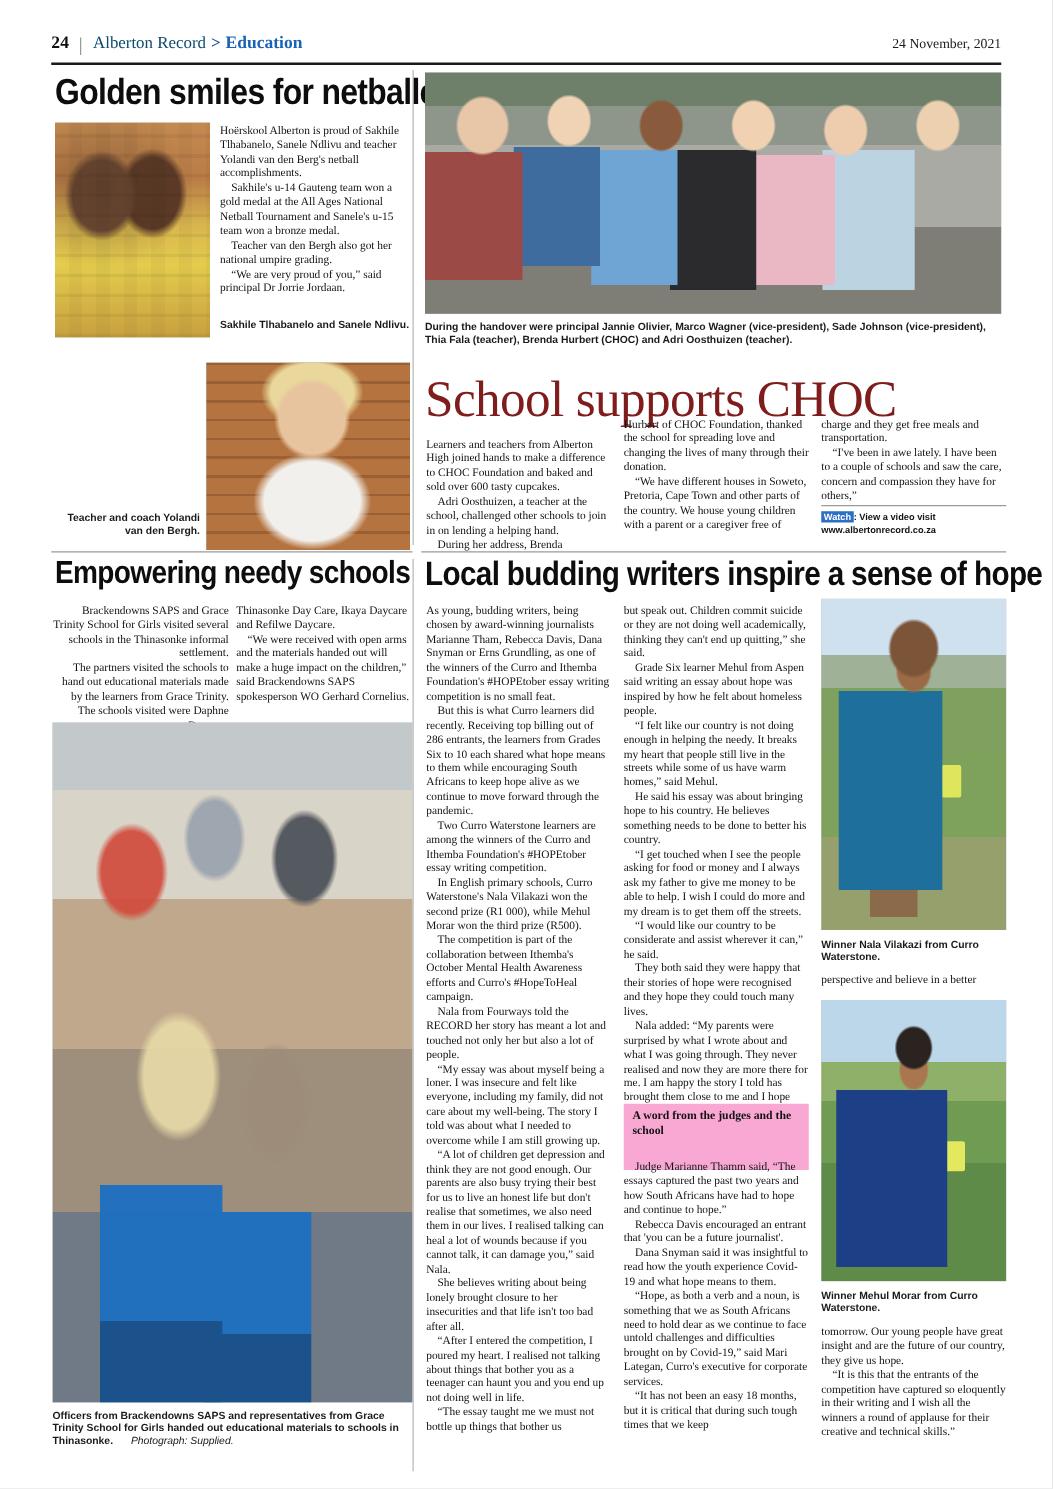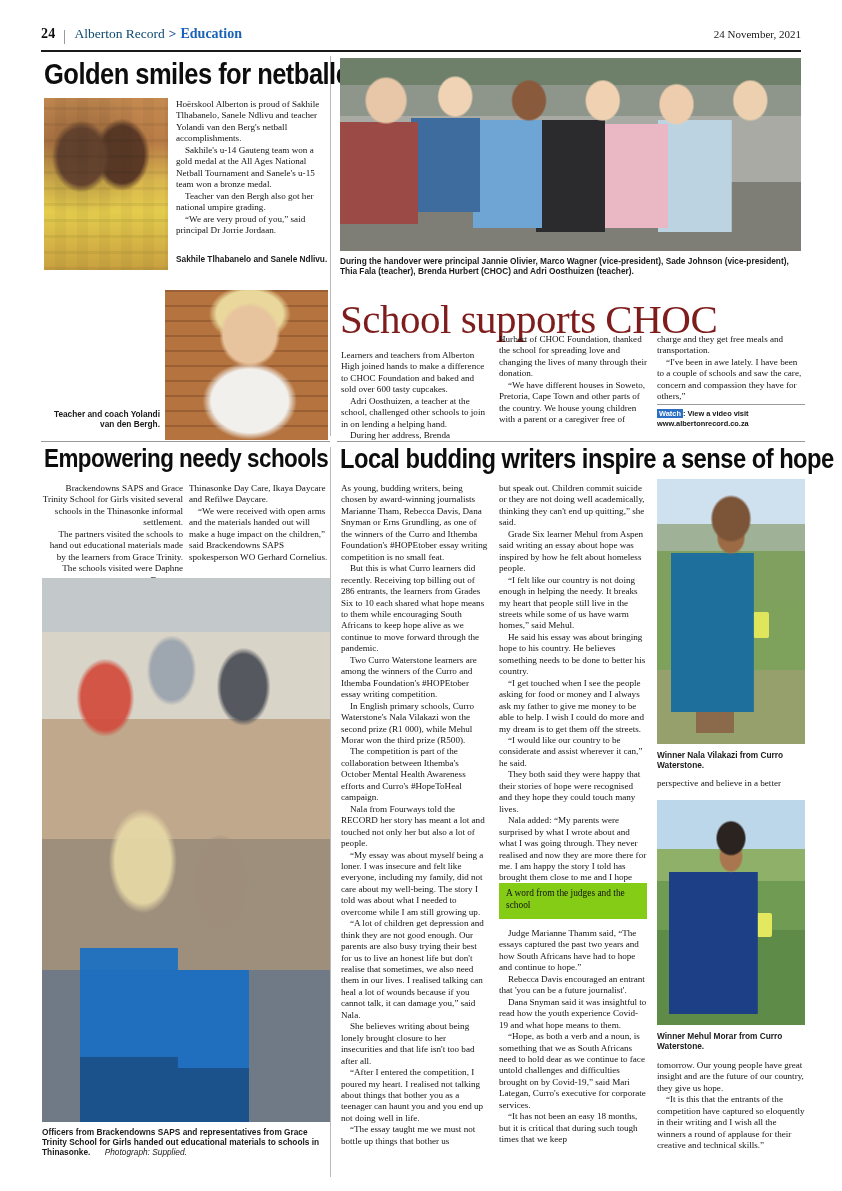--- a/index.html
+++ b/index.html
@@ -254,27 +254,27 @@
   .watch-tag {
     background: #2a6fc4;
     color: #ffffff;
     padding: 0 2px;
     font-weight: bold;
   }
 
   
   .subhead-box {
     position: absolute;
-    background: #84cc16;
-    font-family: "Liberation Serif", serif;
-    font-weight: normal;
+    background: #f9a8d4;
+    font-family: "Liberation Serif", serif;
+    font-weight: bold;
     font-size: 9.4px;
     line-height: 11.8px;
     color: #111;
-    padding: 5px 7px 7px 7px;
+    padding: 5px 7px 24px 7px;
   }
 </style>
 </head>
 <body>
 
 <div id="page">
 
   <div class="masthead">
     <span class="page-num">24</span>
     <span class="mh-divider"></span>

